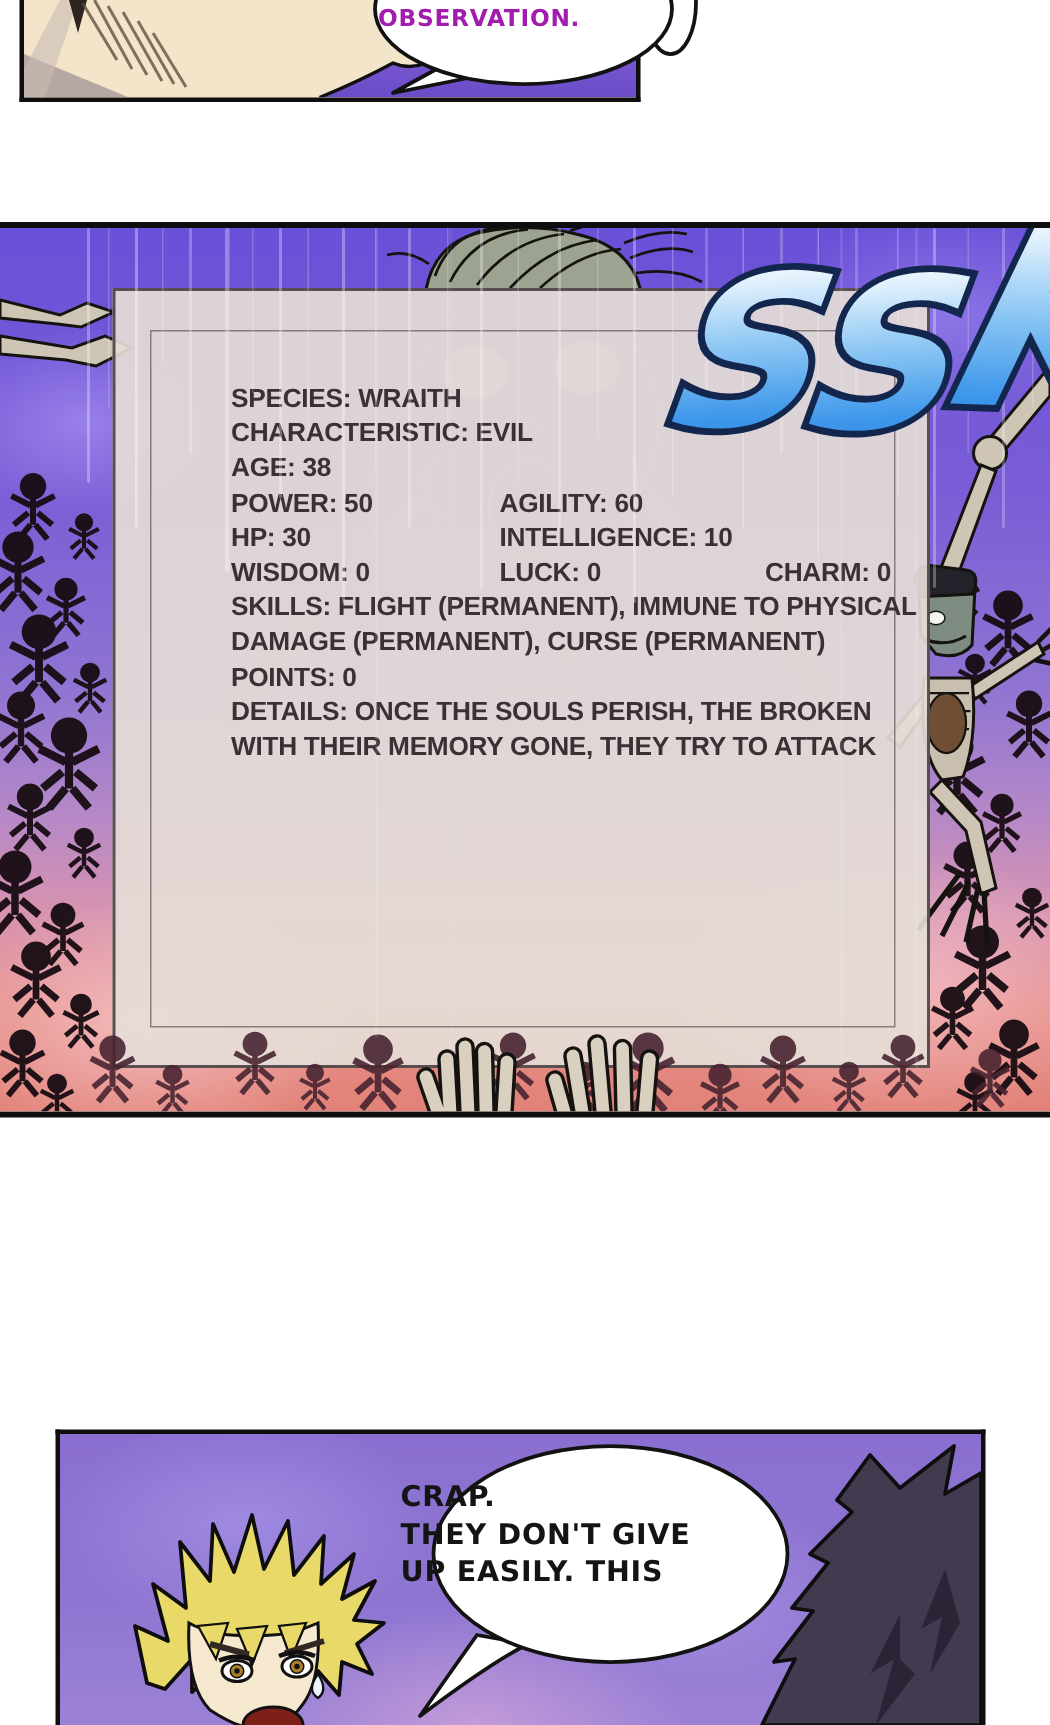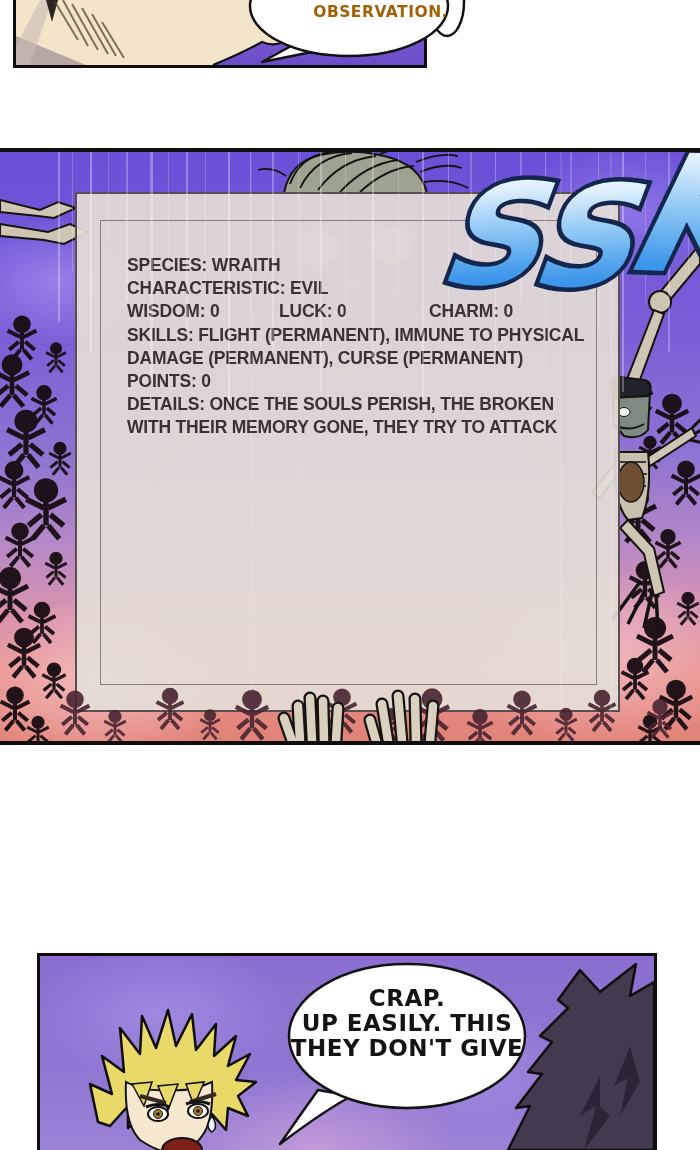--- a/index.html
+++ b/index.html
@@ -5,22 +5,22 @@
   html,body{margin:0;padding:0;background:#ffffff;}
   #page{position:relative;width:700px;height:1150px;background:#ffffff;overflow:hidden;
         font-family:"DejaVu Sans",sans-serif;}
   .abs{position:absolute;}
 
   
   #top-panel{left:13px;top:0;width:414px;height:68px;box-sizing:border-box;
     border-left:3px solid #0e0e0e;border-right:3px solid #0e0e0e;border-bottom:3px solid #0e0e0e;
     background:#f3e5ca;overflow:hidden;}
   #top-bubble-svg{left:0;top:0;width:700px;height:120px;pointer-events:none;}
-  #top-bubble-text{left:252px;top:3px;width:196px;text-align:right;
-    font-size:15.5px;font-weight:bold;letter-spacing:.5px;color:#a16207;}
+  #top-bubble-text{left:252px;top:3px;width:196px;text-align:left;
+    font-size:15.5px;font-weight:bold;letter-spacing:.5px;color:#a21caf;}
 
   
   #main-panel{left:0;top:148px;width:700px;height:597px;box-sizing:border-box;
     border-top:4px solid #0e0e0e;border-bottom:4px solid #0e0e0e;overflow:hidden;}
   #main-sky{left:0;top:0;width:700px;height:589px;
     background:
       radial-gradient(140px 90px at 8% 22%, rgba(195,175,255,.45), transparent 70%),
       radial-gradient(160px 100px at 90% 10%, rgba(185,165,250,.40), transparent 70%),
       radial-gradient(200px 120px at 14% 90%, rgba(255,225,235,.55), transparent 70%),
       radial-gradient(220px 130px at 86% 86%, rgba(255,220,235,.50), transparent 70%),
@@ -28,21 +28,21 @@
   #figures-svg,#front-svg{left:0;top:0;width:700px;height:589px;}
 
   #status-window{left:75px;top:40px;width:545px;height:520px;box-sizing:border-box;
     background:rgba(229,221,215,.92);border:2px solid #594e50;}
   #status-inner{left:23px;top:26px;right:21px;bottom:25px;
     border:1.5px solid rgba(122,108,108,.85);}
   #stat-lines{left:50px;top:60px;width:475px;color:#3a3134;
     font-family:"Liberation Sans",sans-serif;font-weight:bold;
     font-size:17.5px;line-height:23.2px;letter-spacing:-0.2px;white-space:nowrap;}
   .stat-line{height:23.2px;}
-  .stat-col{display:inline-block;}
+  .stat-col{display:inline-block;margin-left:27px;}
   .stat-col.c0{min-width:152px;}
   .stat-col.c1{min-width:150px;}
 
   #streaks{left:0;top:0;width:700px;height:589px;pointer-events:none;}
   .streak{position:absolute;top:0;background:#ffffff;border-radius:2px;}
 
   #sfx{left:452px;top:-4px;width:240px;height:200px;display:flex;align-items:flex-start;
     transform:skewX(-14deg) rotate(-4deg);}
   .sfx-letter{position:relative;font-family:"DejaVu Sans",sans-serif;
     font-style:italic;font-weight:900;font-size:138px;line-height:1;}
@@ -56,22 +56,22 @@
 
   
   #bottom-panel{left:37px;top:953px;width:620px;height:197px;box-sizing:border-box;
     border:3px solid #0e0e0e;border-bottom:none;overflow:hidden;
     background:
       radial-gradient(180px 100px at 20% 30%, rgba(195,180,255,.35), transparent 70%),
       radial-gradient(150px 90px at 70% 55%, rgba(205,190,255,.30), transparent 70%),
       radial-gradient(200px 110px at 45% 100%, rgba(240,185,220,.45), transparent 70%),
       linear-gradient(180deg,#8a6fd0 0%,#8f76d2 60%,#9c82d6 100%);}
   #bottom-svg{left:0;top:0;width:614px;height:194px;}
-  #bottom-bubble-text{left:227px;top:30px;width:280px;text-align:center;
-    font-size:23px;font-weight:bold;letter-spacing:.5px;line-height:25px;color:#141414;}
+  #bottom-bubble-text{left:227px;top:30px;width:280px;
+    font-size:19px;font-weight:bold;letter-spacing:.5px;line-height:25px;color:#141414;}
 </style>
 </head>
 <body>
 
 <div id="page">
 
   <svg width="0" height="0" style="position:absolute">
     <defs>
       <symbol id="skel" viewBox="-12 -14 24 30">
         <circle cx="0" cy="-8" r="5.5" fill="currentColor"></circle>
@@ -209,20 +209,23 @@
         <path d="M628,368 L654,396 L664,440 L654,444 L644,402 L620,376 Z" fill="#cfc5b5"></path>
         <path d="M640,430 L612,468 M646,436 L628,472 M652,440 L644,476 M656,442 L658,478" stroke-width="3.5" fill="none"></path>
       </g>
     </svg>
 
     <div id="status-window" class="abs">
       <div id="status-inner" class="abs"></div>
       <div id="stat-lines" class="abs">
           <div class="stat-line"><span class="stat-col c0">SPECIES: WRAITH</span></div>
           <div class="stat-line"><span class="stat-col c0">CHARACTERISTIC: EVIL</span></div>
+          <div class="stat-line"><span class="stat-col c0">AGE: 38</span></div>
+          <div class="stat-line"><span class="stat-col c0">POWER: 50</span><span class="stat-col c1">AGILITY: 60</span></div>
+          <div class="stat-line"><span class="stat-col c0">HP: 30</span><span class="stat-col c1">INTELLIGENCE: 10</span></div>
           <div class="stat-line"><span class="stat-col c0">WISDOM: 0</span><span class="stat-col c1">LUCK: 0</span><span class="stat-col c2">CHARM: 0</span></div>
           <div class="stat-line"><span class="stat-col c0">SKILLS: FLIGHT (PERMANENT), IMMUNE TO PHYSICAL</span></div>
           <div class="stat-line"><span class="stat-col c0">DAMAGE (PERMANENT), CURSE (PERMANENT)</span></div>
           <div class="stat-line"><span class="stat-col c0">POINTS: 0</span></div>
           <div class="stat-line"><span class="stat-col c0">DETAILS: ONCE THE SOULS PERISH, THE BROKEN</span></div>
           <div class="stat-line"><span class="stat-col c0">WITH THEIR MEMORY GONE, THEY TRY TO ATTACK</span></div>
         </div>
     </div>
 
     <svg id="front-svg" class="abs" viewBox="0 0 700 589">
@@ -327,18 +330,18 @@
 
       <g>
         <polygon points="588,172 614,162 614,194 578,194" fill="#93889f" stroke="#111" stroke-width="2"></polygon>
         <path d="M540,14 L560,36 L596,8 L590,40 L614,26 L614,194 L468,194 L490,150 L476,152 L502,118
                  L488,116 L512,86 L500,80 L528,52 L518,44 Z" fill="#443a50" stroke="#0e0e0e" stroke-width="2.5" stroke-linejoin="round"></path>
         <path d="M560,120 L540,160 L556,150 L544,194 L570,160 L560,150 Z M590,90 L574,130 L588,122 L580,160 L600,126 Z" fill="#2c2436"></path>
       </g>
     </svg>
     <div id="bottom-bubble-text" class="abs">
         <div>CRAP.</div>
+        <div>THEY DON'T GIVE</div>
         <div>UP EASILY. THIS</div>
-        <div>THEY DON'T GIVE</div>
       </div>
   </div>
 
 </div>
 
 </body></html>

